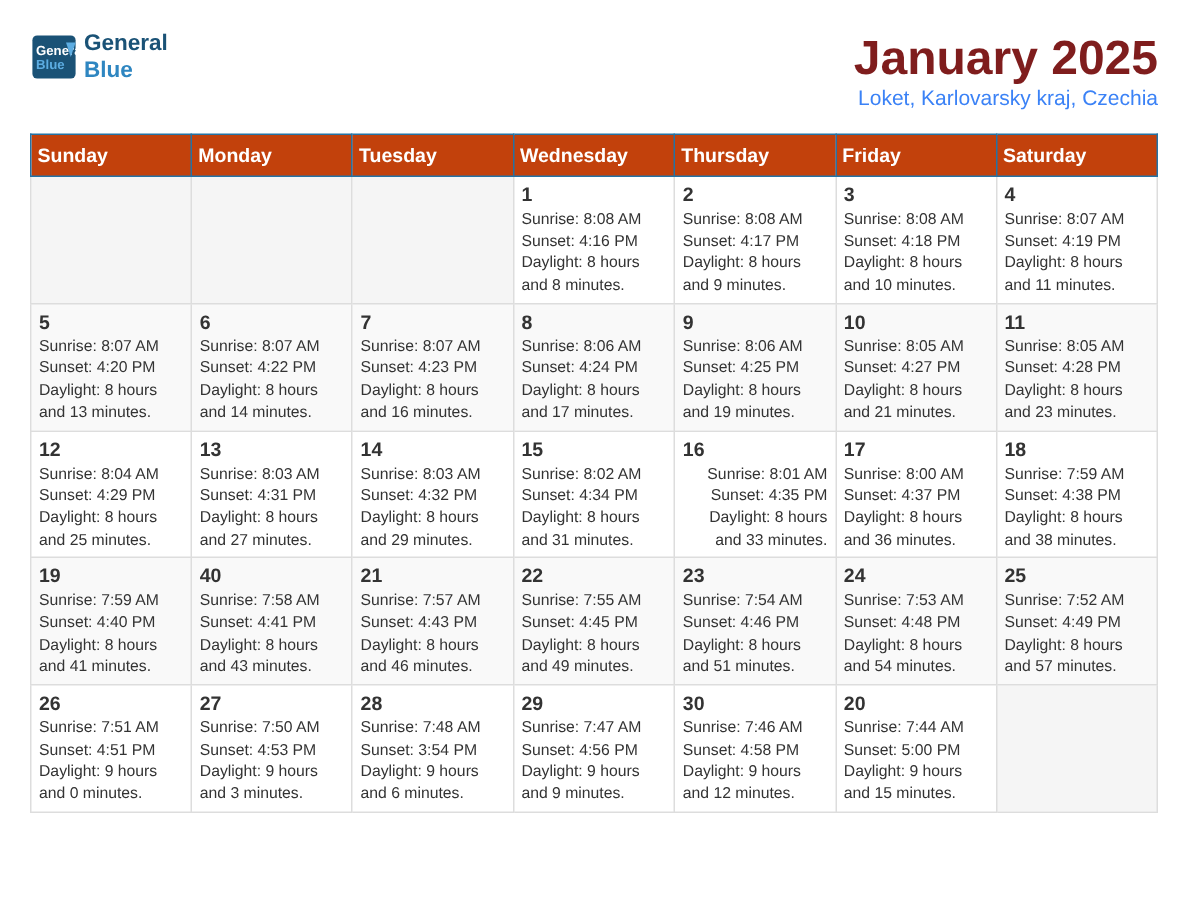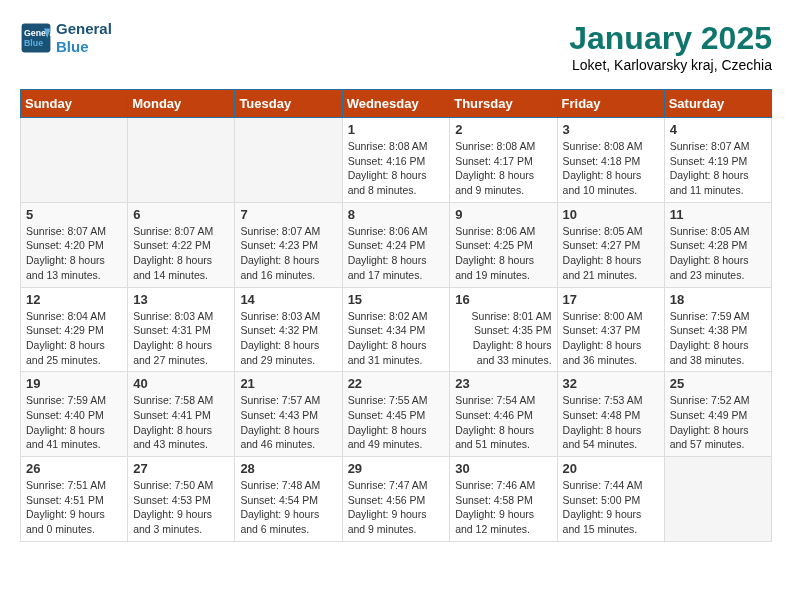--- a/index.html
+++ b/index.html
@@ -24,25 +24,25 @@
     .logo-icon {
       width: 32px;
       height: 32px;
     }
     .title-area {
       text-align: right;
     }
     .month-title {
       font-size: 32px;
       font-weight: bold;
-      color: #0f766e;
+      color: #7f1d1d;
     }
     .location {
       font-size: 14px;
-      color: #000000;
+      color: #3b82f6;
     }
     .calendar {
       width: 100%;
       border-collapse: collapse;
       border: 1px solid #ccc;
     }
     .calendar th {
       background: #c2410c;
       color: #fff;
       font-size: 13px;
@@ -256,21 +256,21 @@
 Sunset: 4:45 PM
 Daylight: 8 hours and 49 minutes.</div>
         </td>
         <td>
           <span class="day-num">23</span>
           <div class="cell-text" style="white-space: pre-wrap;">Sunrise: 7:54 AM
 Sunset: 4:46 PM
 Daylight: 8 hours and 51 minutes.</div>
         </td>
         <td>
-          <span class="day-num">32</span>
+          <span class="day-num">24</span>
           <div class="cell-text" style="white-space: pre-wrap;">Sunrise: 7:53 AM
 Sunset: 4:48 PM
 Daylight: 8 hours and 54 minutes.</div>
         </td>
         <td>
           <span class="day-num">25</span>
           <div class="cell-text" style="white-space: pre-wrap;">Sunrise: 7:52 AM
 Sunset: 4:49 PM
 Daylight: 8 hours and 57 minutes.</div>
         </td>
@@ -284,21 +284,21 @@
         </td>
         <td>
           <span class="day-num">27</span>
           <div class="cell-text" style="white-space: pre-wrap;">Sunrise: 7:50 AM
 Sunset: 4:53 PM
 Daylight: 9 hours and 3 minutes.</div>
         </td>
         <td>
           <span class="day-num">28</span>
           <div class="cell-text" style="white-space: pre-wrap;">Sunrise: 7:48 AM
-Sunset: 4:54 PM
+Sunset: 3:54 PM
 Daylight: 9 hours and 6 minutes.</div>
         </td>
         <td>
           <span class="day-num">29</span>
           <div class="cell-text" style="white-space: pre-wrap;">Sunrise: 7:47 AM
 Sunset: 4:56 PM
 Daylight: 9 hours and 9 minutes.</div>
         </td>
         <td>
           <span class="day-num">30</span>

